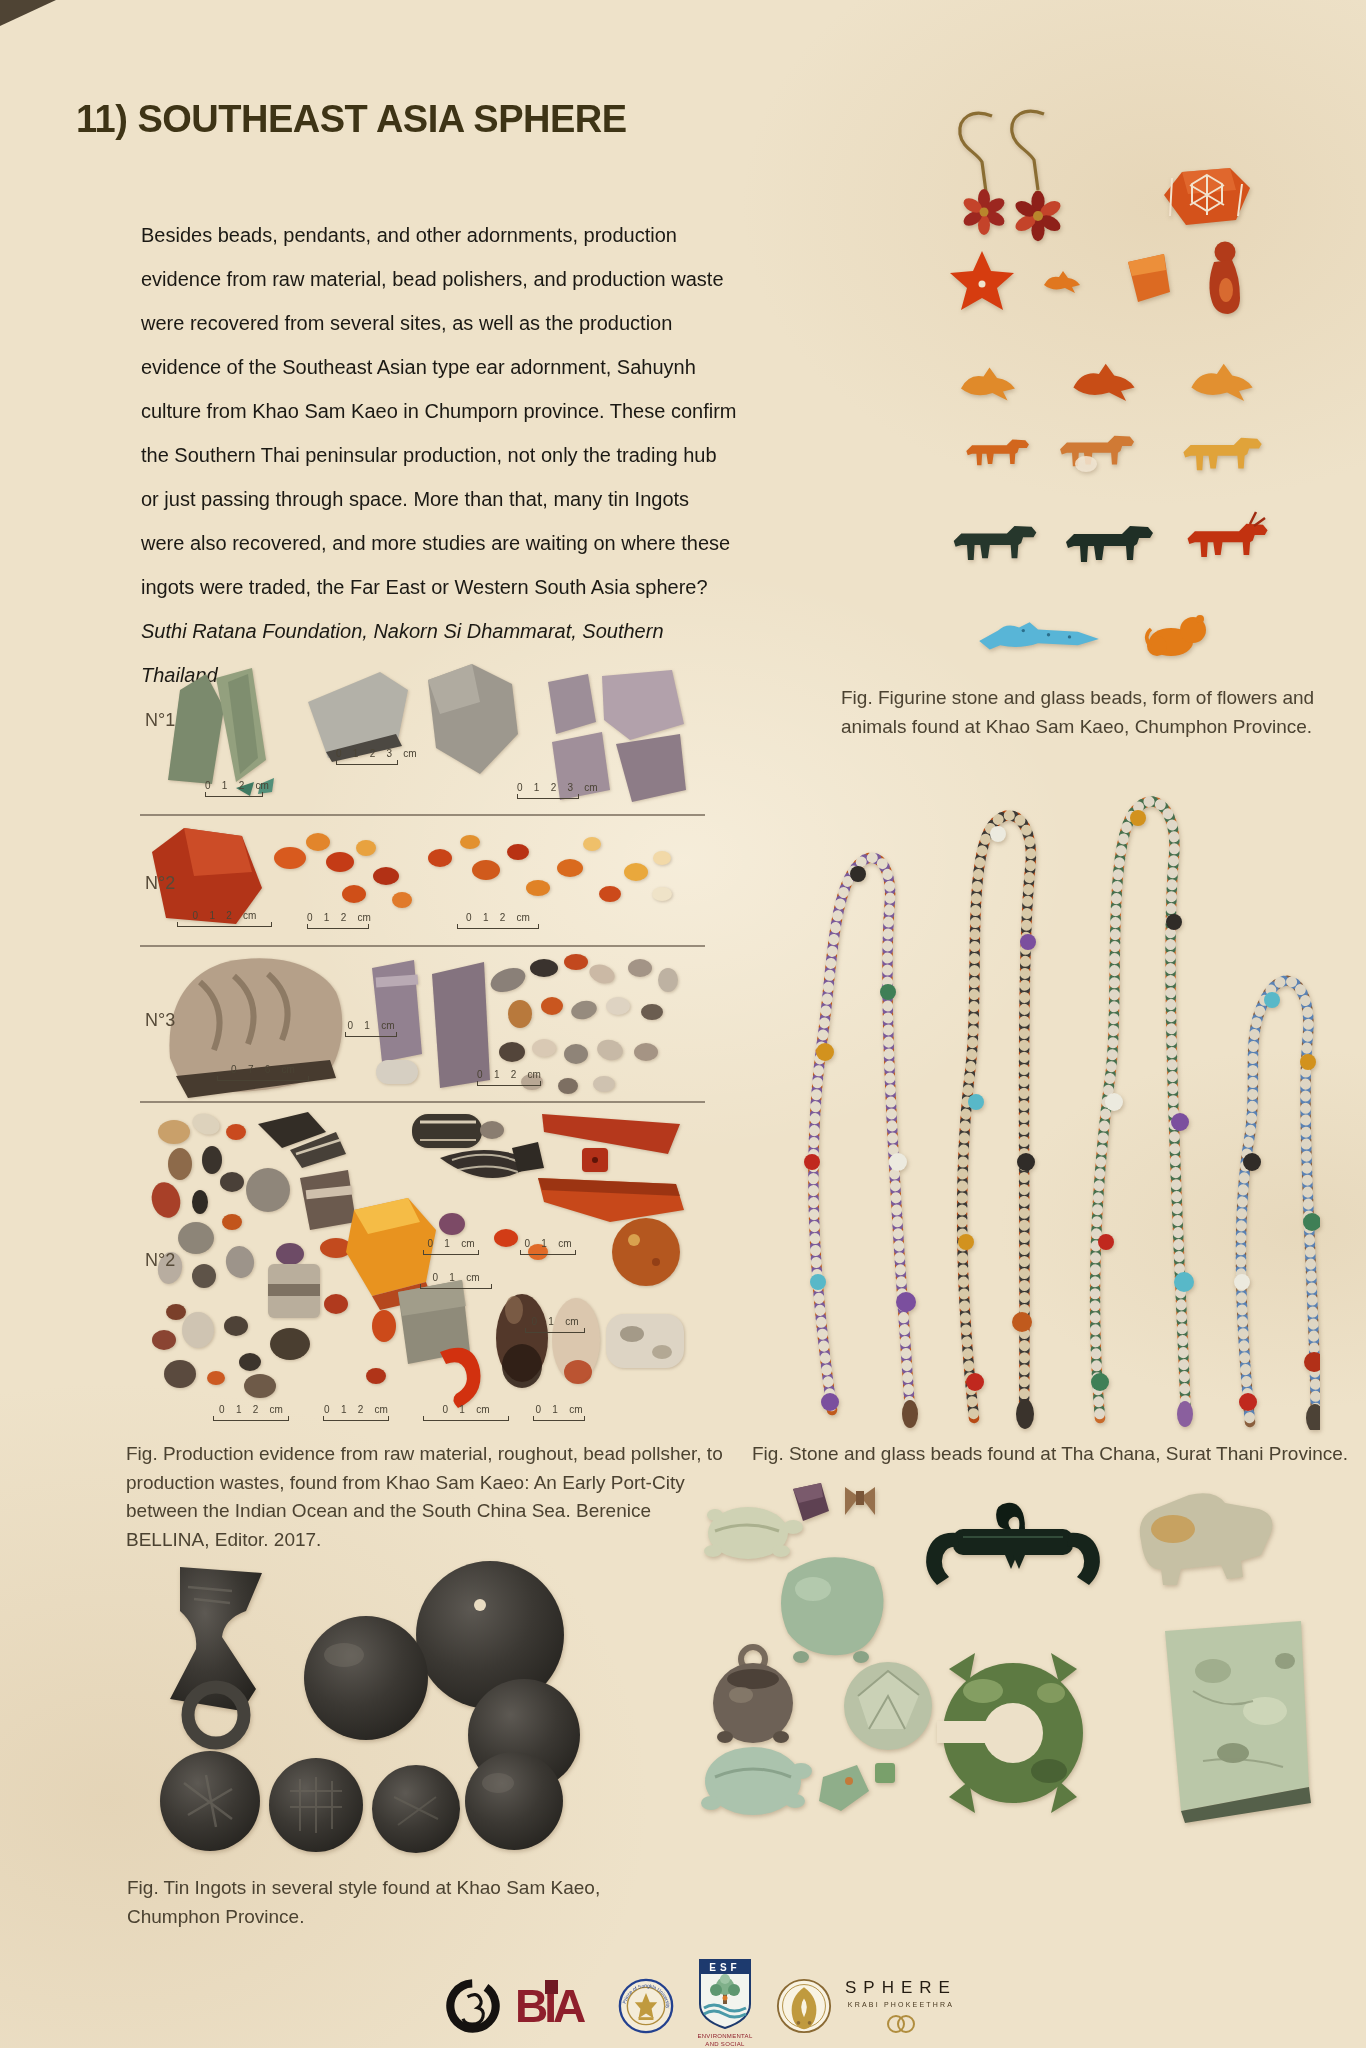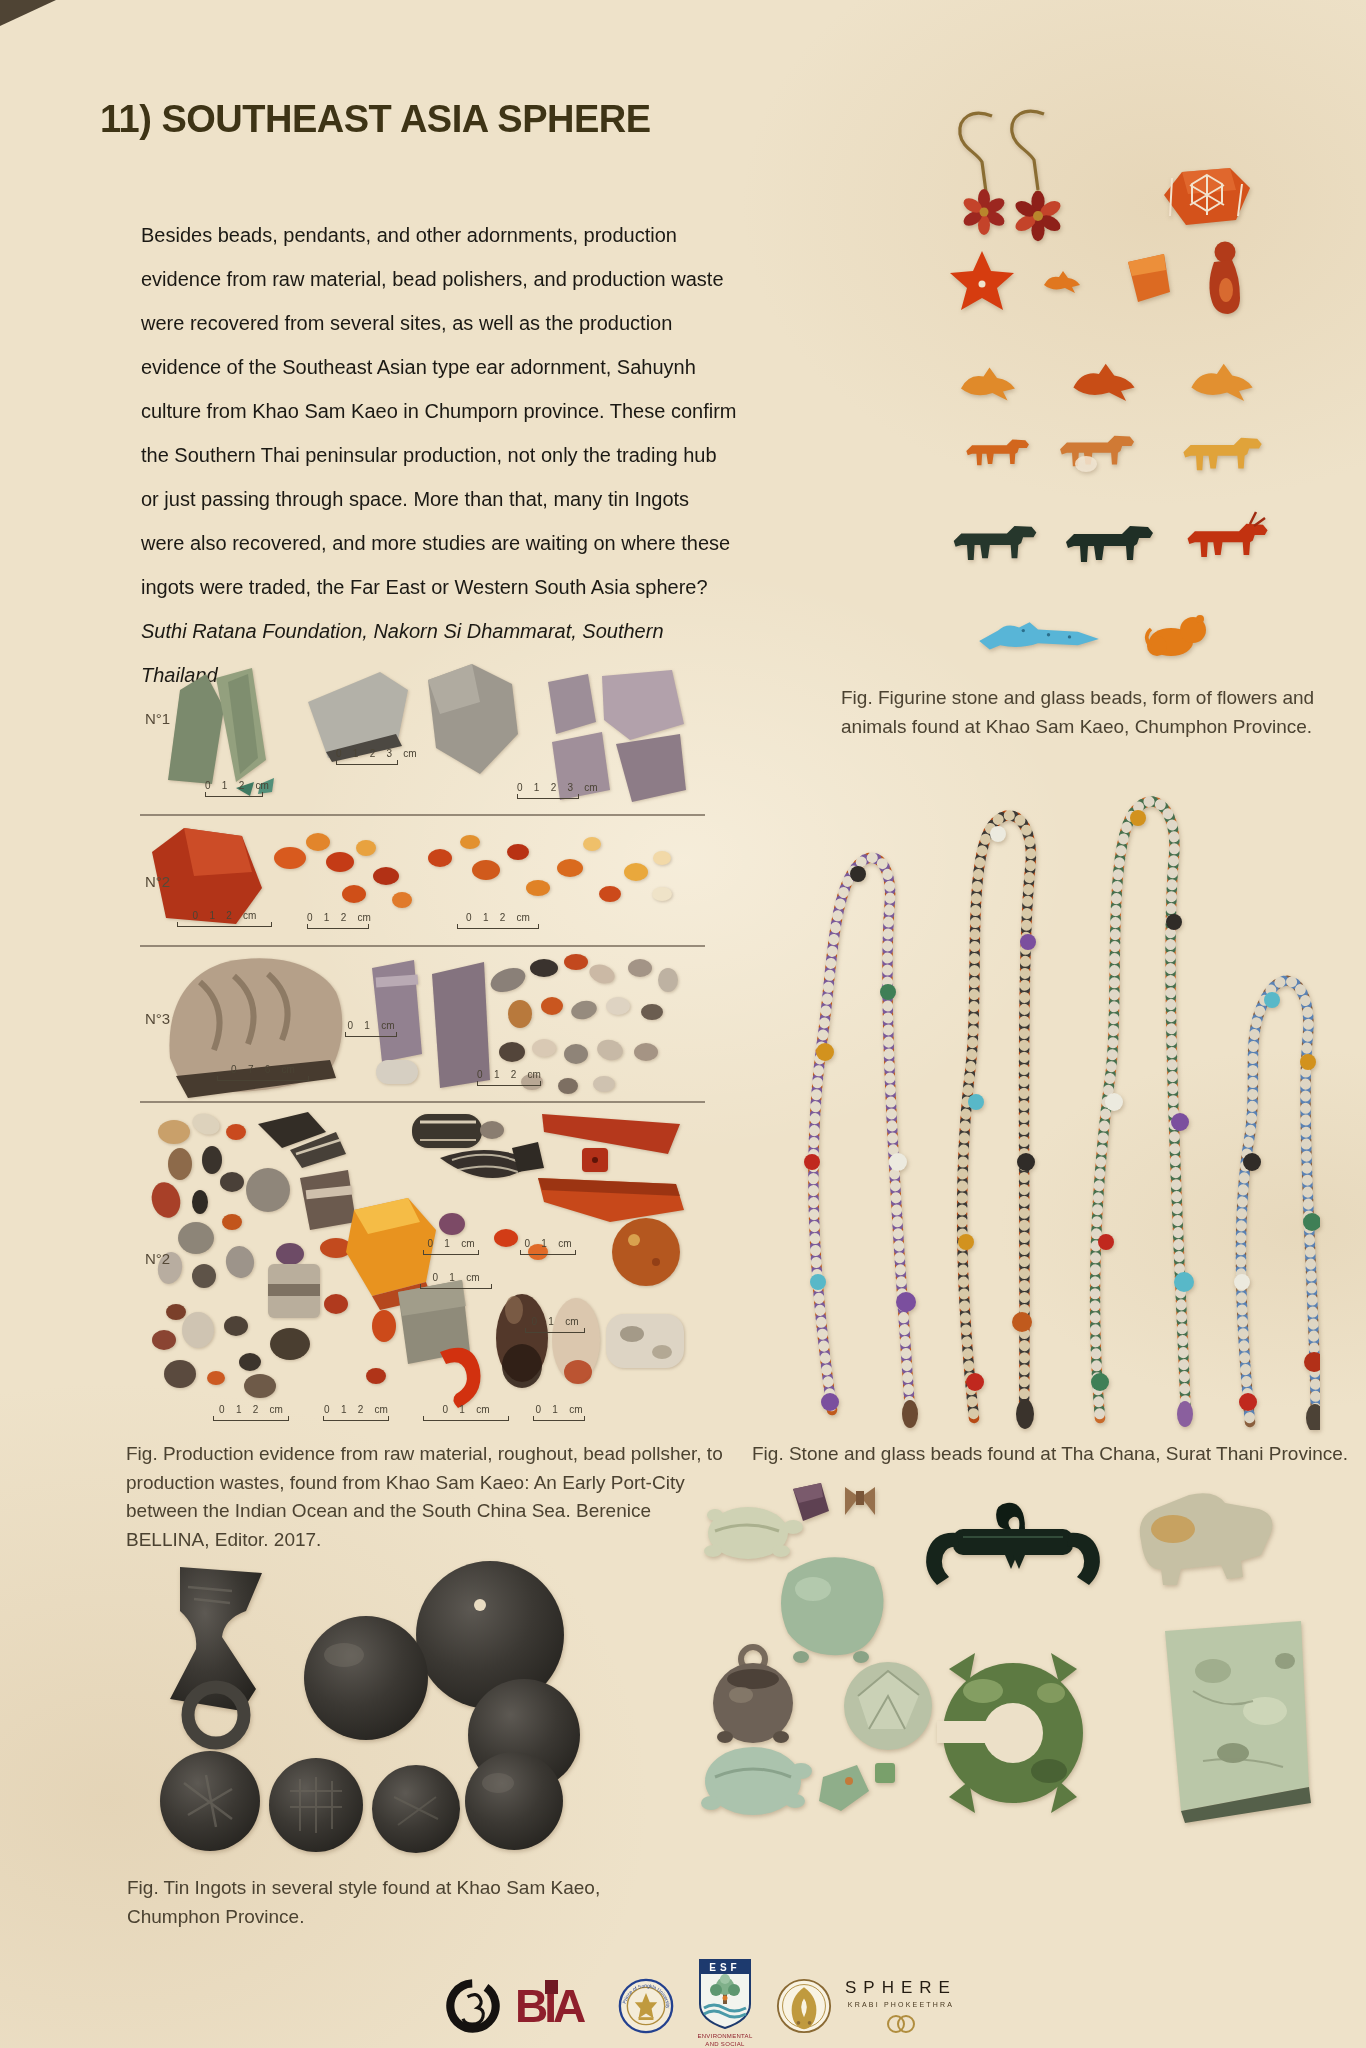--- a/index.html
+++ b/index.html
@@ -6,40 +6,40 @@
   .page{position:relative;width:1366px;height:2048px;overflow:hidden;
     font-family:"Liberation Sans",sans-serif;
     background:
       radial-gradient(ellipse 700px 500px at 85% 10%, rgba(216,192,152,.35), transparent 60%),
       radial-gradient(ellipse 900px 700px at 8% 88%, rgba(208,184,146,.32), transparent 60%),
       radial-gradient(ellipse 600px 450px at 50% 42%, rgba(255,250,238,.45), transparent 65%),
       radial-gradient(ellipse 500px 300px at 95% 60%, rgba(210,188,150,.25), transparent 60%),
       #eee2c9;}
   .corner{position:absolute;left:0;top:0;width:0;height:0;
     border-top:26px solid #33281a;border-right:56px solid transparent;opacity:.85;}
-  h1.title{position:absolute;left:100px;top:98px;margin:0;font-size:38px;font-weight:800;
+  h1.title{position:absolute;left:76px;top:98px;margin:0;font-size:38px;font-weight:800;
     letter-spacing:-.5px;color:#3e3416;}
   .body-text{position:absolute;left:137px;top:209px;width:596px;margin:4px;
     font-size:20px;line-height:44px;color:#1b1914;}
   .body-text em{font-style:italic;}
   .cap{position:absolute;margin:0;font-size:19px;line-height:1.5;color:#4b4231;}
   #cap1{left:841px;top:684px;width:482px;}
   #cap2{left:126px;top:1440px;width:600px;}
   #cap3{left:752px;top:1440px;width:600px;white-space:nowrap;}
   #cap4{left:690px;top:1832px;width:640px;}
   #cap5{left:127px;top:1874px;width:510px;}
   .art{position:absolute;filter:drop-shadow(1px 2px 2px rgba(92,64,34,.28));}
   #figurines{left:920px;top:100px;}
   #necklaces{left:770px;top:742px;}
   #ingots{left:118px;top:1553px;}
   #sahuynh{left:653px;top:1481px;}
   .prod{position:absolute;left:140px;top:662px;width:565px;height:772px;}
   .prod>svg{position:absolute;left:0;top:0;filter:drop-shadow(1px 1.5px 1.5px rgba(92,64,34,.25));}
   .divider{position:absolute;left:0;width:565px;height:2px;background:#6f6352;opacity:.7;}
-  .nlabel{position:absolute;font-size:15px;color:#564a38;}
+  .nlabel{position:absolute;font-size:18px;color:#564a38;}
   .scale{position:absolute;color:#4a4334;}
   .scale span{display:block;font-size:10px;word-spacing:.85em;white-space:nowrap;line-height:1.15;text-align:center;}
   .scale i{display:block;height:4px;border-left:1px solid currentColor;
     border-right:1px solid currentColor;border-bottom:1.4px solid currentColor;}
   .footer{position:absolute;left:444px;top:1956px;display:flex;align-items:center;gap:13px;}
   .bia{position:relative;width:90px;height:52px;}
   .bia-txt{font-size:46px;font-weight:800;color:#8e1f2c;letter-spacing:-4px;line-height:52px;}
   .bia-sq{position:absolute;left:30px;top:0px;width:13px;height:14px;background:#701a24;}
   .esf{display:flex;flex-direction:column;align-items:center;width:76px;}
   .esf-sub{font-size:6px;color:#8e1f2c;text-align:center;letter-spacing:.3px;margin-top:2px;line-height:1.35;width:70px;}

